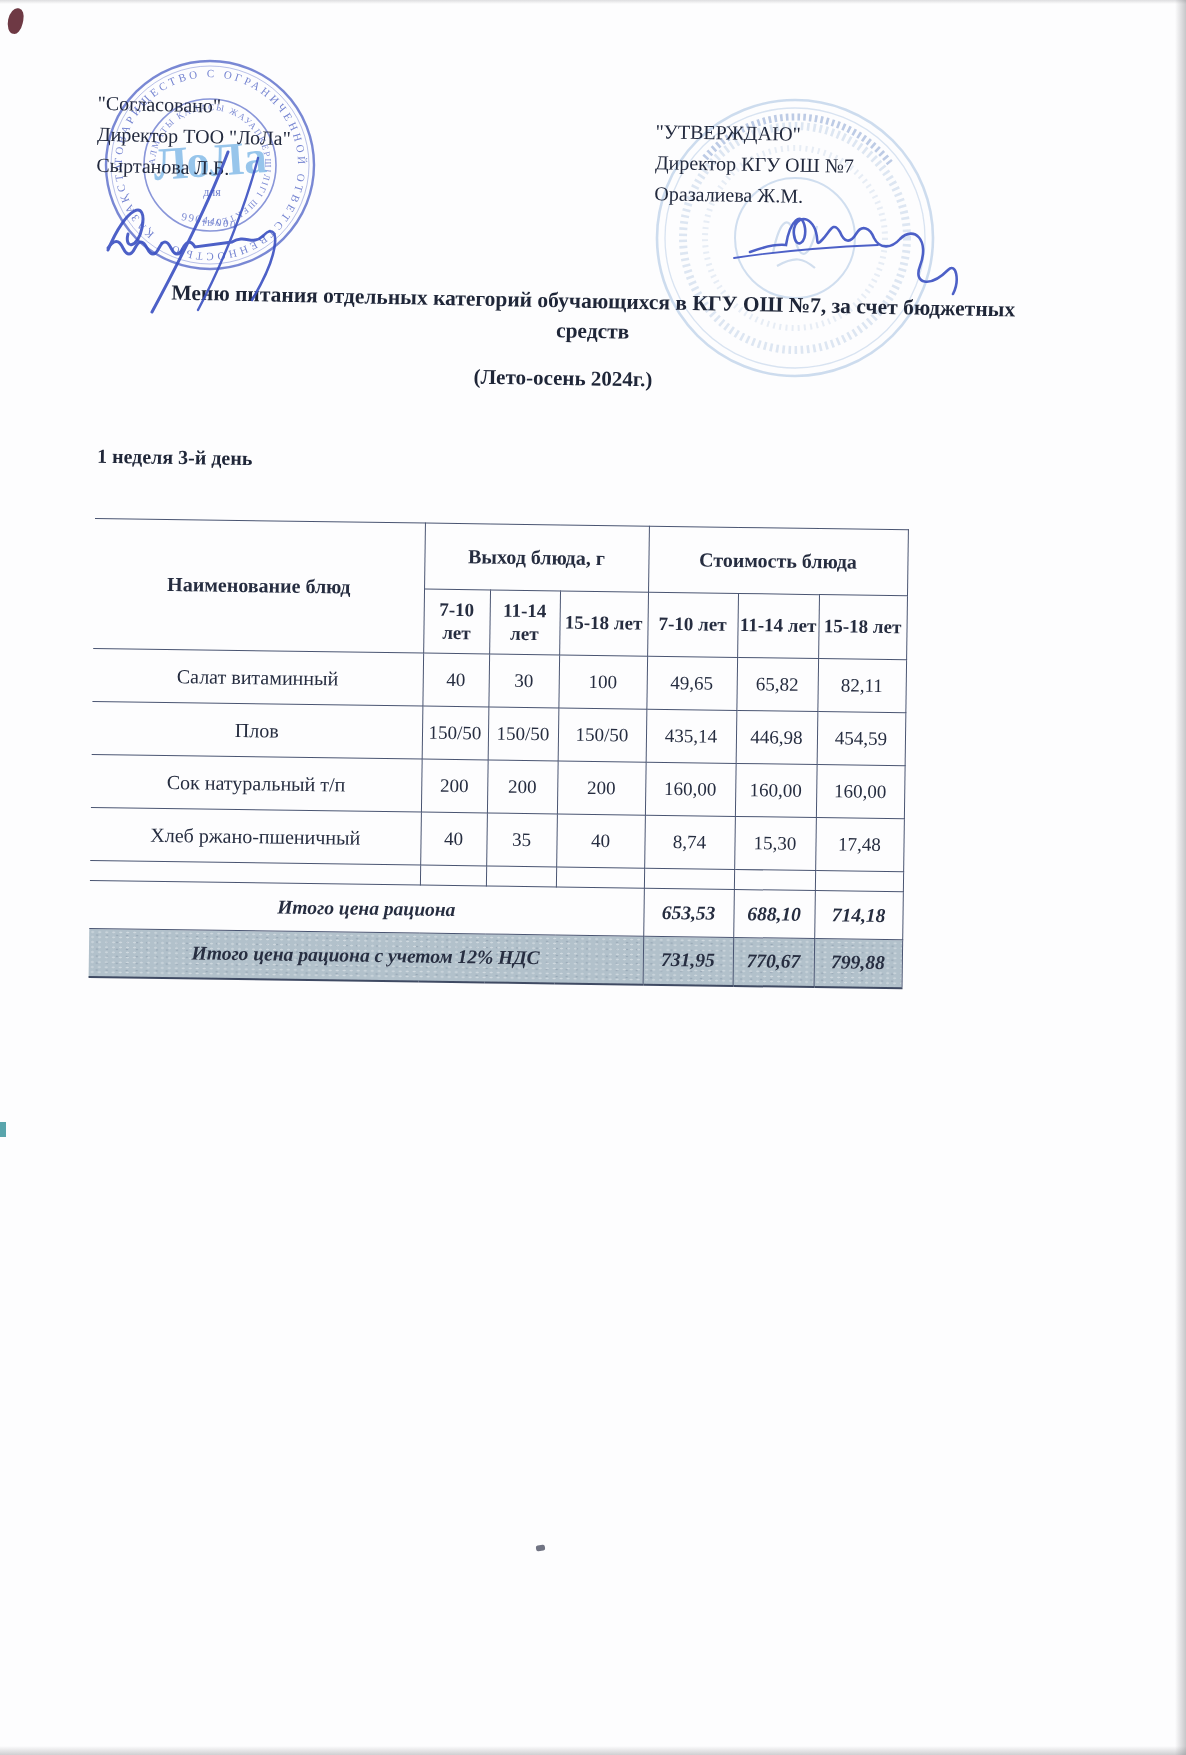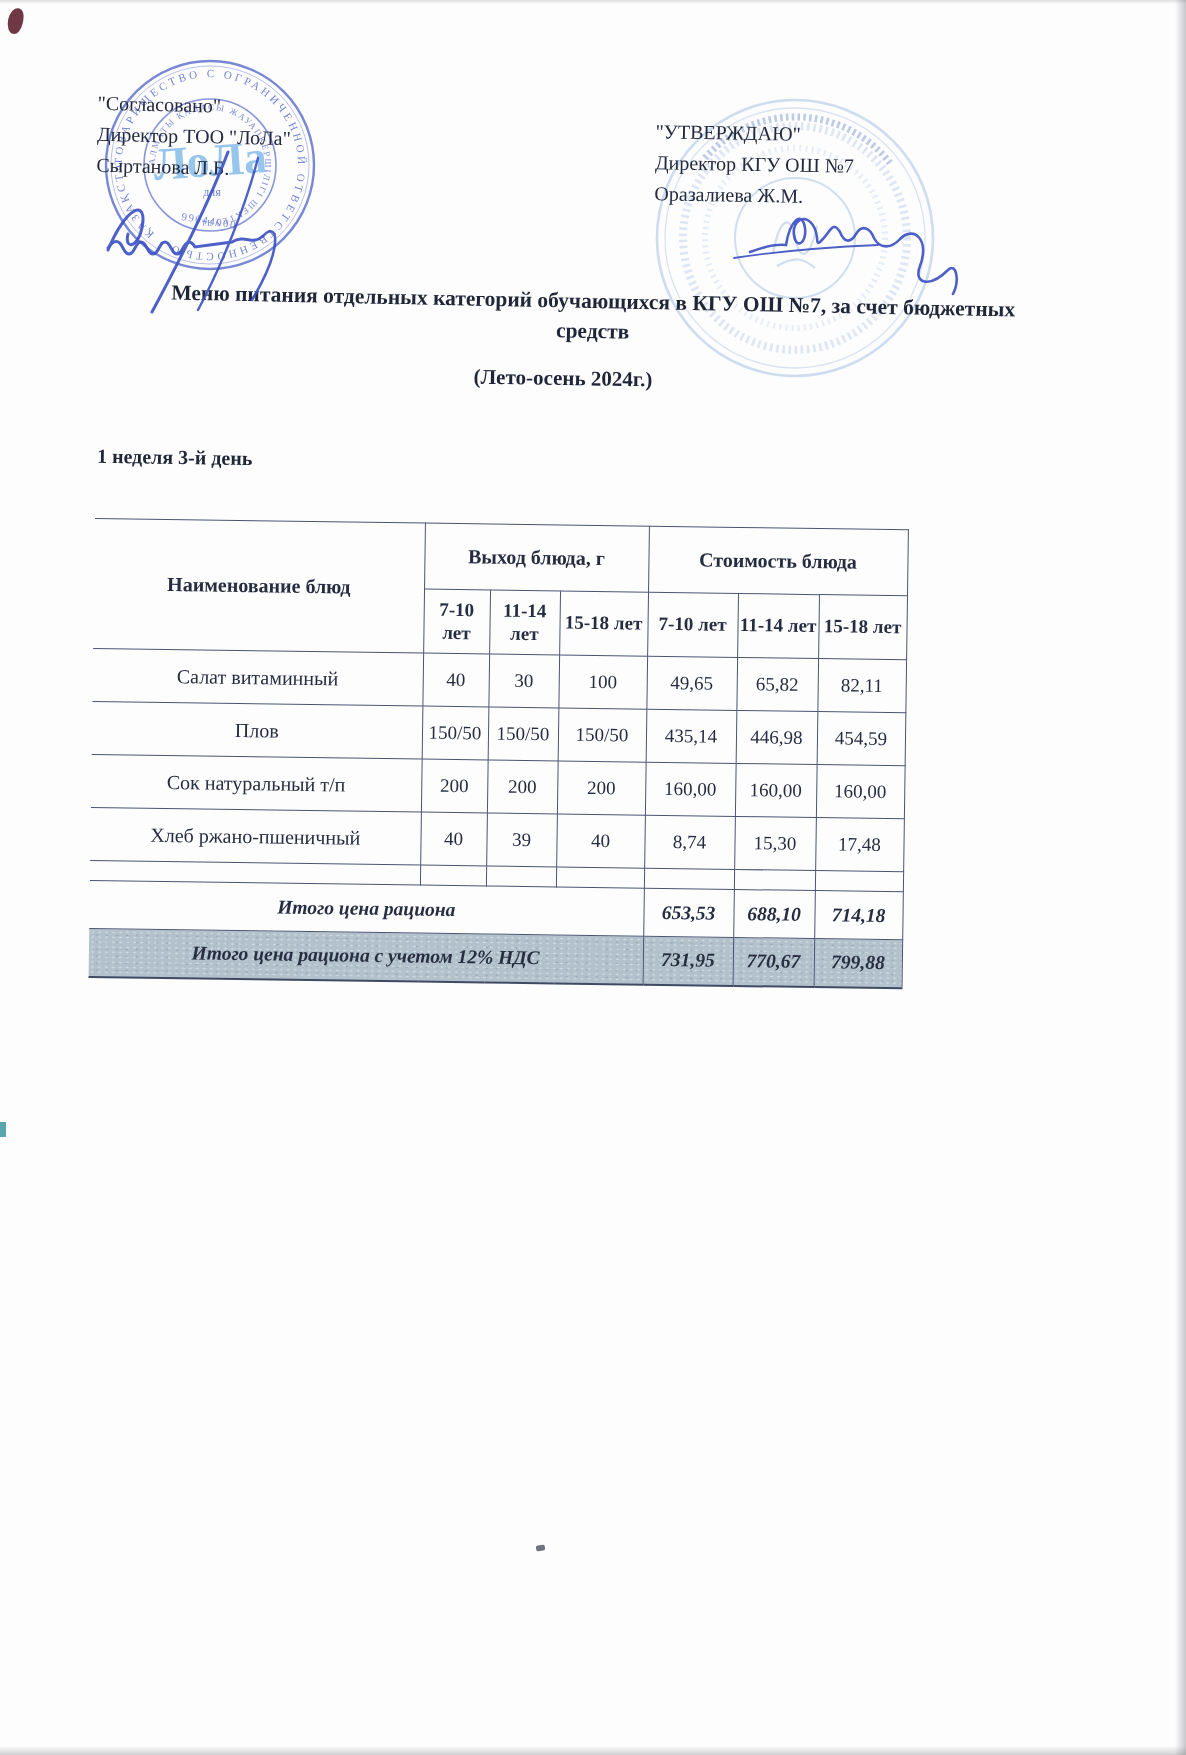--- a/index.html
+++ b/index.html
@@ -202,21 +202,21 @@
           <td class="num">200</td>
           <td class="num">200</td>
           <td class="num">200</td>
           <td class="num">160,00</td>
           <td class="num">160,00</td>
           <td class="num">160,00</td>
         </tr>
         <tr class="data">
           <td class="name c0">Хлеб ржано-пшеничный</td>
           <td class="num">40</td>
-          <td class="num">39</td>
+          <td class="num">35</td>
           <td class="num">40</td>
           <td class="num">8,74</td>
           <td class="num">15,30</td>
           <td class="num">17,48</td>
         </tr>
         <tr class="empty">
           <td class="c0"></td>
           <td></td>
           <td></td>
           <td></td>

